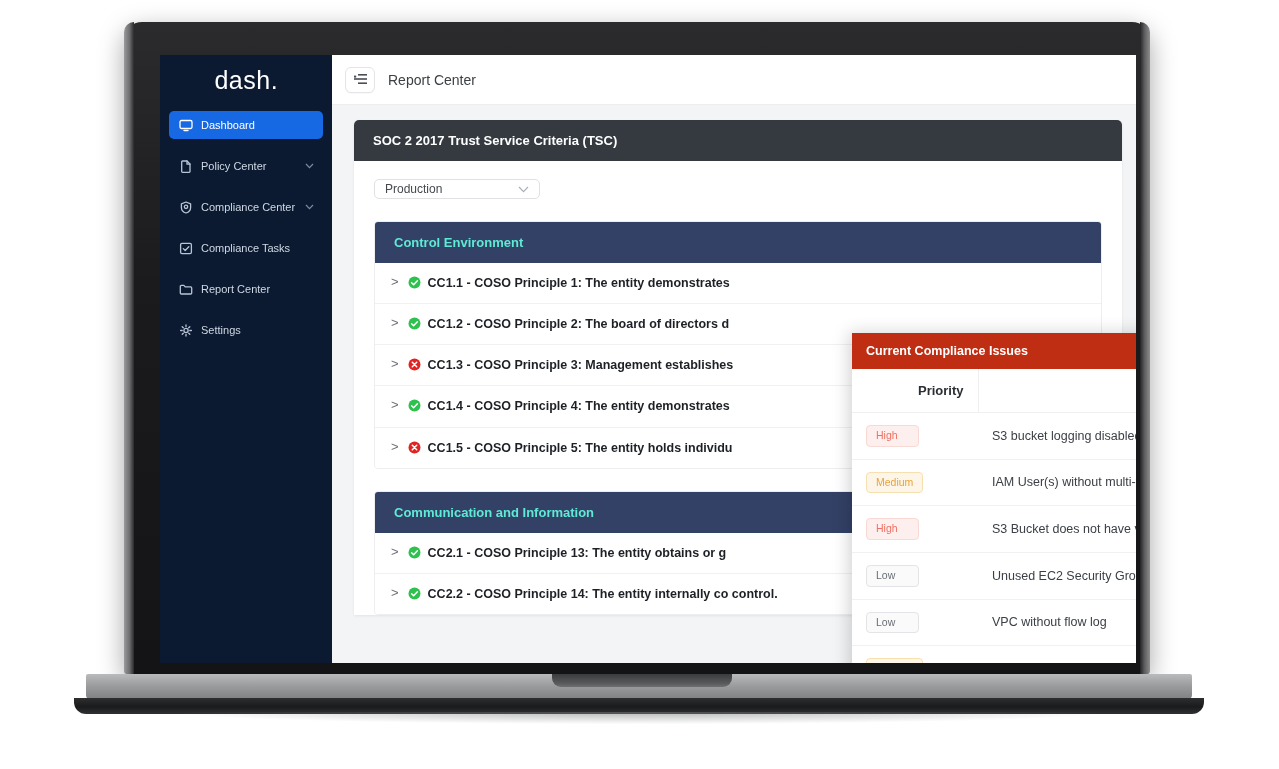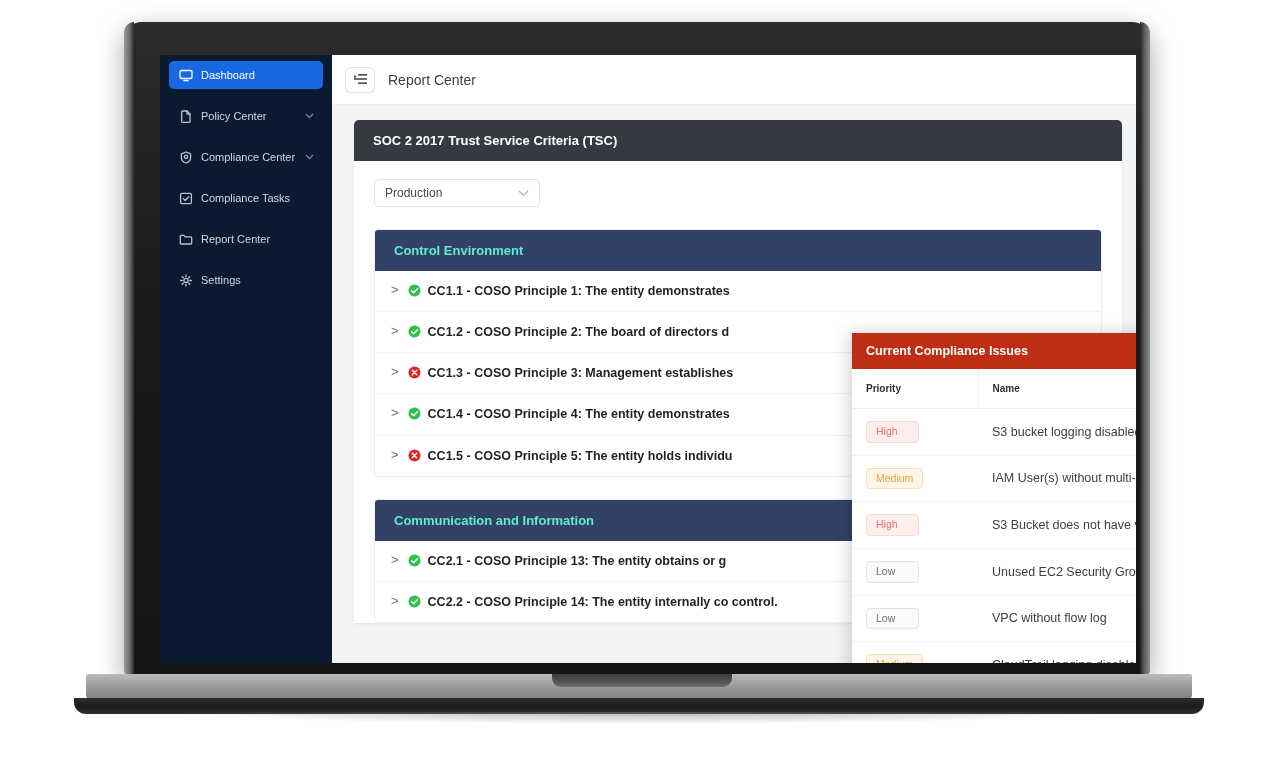--- a/index.html
+++ b/index.html
@@ -133,21 +133,21 @@
     box-shadow: 0 1px 3px rgba(0,0,0,.07);
   }
   .card-header {
     background: #343a40; color:#fff;
     padding: 13px 19px; font-size: 13px; font-weight: bold;
     border-radius: 5px 5px 0 0;
   }
   .card-body { padding: 18px 20px 0 20px; background:#fff; }
 
   .select {
-    width: 166px; height: 28px;
+    width: 166px; height: 20px;
     border:1px solid #dfe1e5; border-radius:5px; background:#fff;
     display:flex; align-items:center; padding: 0 10px;
     font-size: 12px; color:#45494e; cursor:pointer;
   }
   .select-caret { margin-left:auto; color:#aab0b6; display:inline-flex; }
 
   .section { margin-top: 22px; border:1px solid #edeef0; border-radius: 4px; overflow:hidden; }
   .section-head {
     background:#334166; color:#5eead4;
     padding: 13px 19px; font-size: 13px; font-weight: bold;
@@ -176,21 +176,21 @@
     display:flex; flex-direction:column;
     overflow:hidden;
   }
   .issues-head {
     background:#bf2e13; color:#fff;
     padding: 11px 14px; font-size: 12.5px; font-weight: bold;
     flex: 0 0 auto;
   }
   .issues-table { width:100%; border-collapse: collapse; }
   .issues-table th {
-    text-align:left; font-size: 10px; color:#2b2f34; font-weight: bold;
+    text-align:right; font-size: 13px; color:#2b2f34; font-weight: bold;
     padding: 14px 14px; background:#fff;
     border-bottom:1px solid #eeeff1;
   }
   .issues-table th.col-priority { width: 126px; border-right:1px solid #eeeff1; }
   .issues-table td {
     padding: 12px 14px; font-size: 12.5px; color:#3c4046;
     border-bottom:1px solid #f0f1f3; vertical-align: middle;
   }
   .issues-table td.col-priority { width: 126px; }
   .badge {
@@ -208,20 +208,24 @@
 <div id="stage">
 
   <div class="laptop-lid"></div>
   <div class="laptop-lid-edge"></div>
   <div class="laptop-lid-edge-r"></div>
 
   <div class="screen">
     <div class="app">
 
       <aside class="sidebar">
+        <div class="brand">
+          <span class="brand-text">dash</span>
+            <span class="brand-dot">.</span>
+        </div>
         <nav class="nav" id="nav">
             <div class="nav-item active">
               <span class="nav-ico">
                 <svg width="14" height="13" viewBox="0 0 14 13">
                   <rect x="1" y="1.5" width="12" height="8" rx="1.4" stroke="#ffffff" fill="none" stroke-width="1.3" stroke-linecap="round" stroke-linejoin="round"></rect>
                   <path d="M5 11.5h4" stroke="#ffffff" fill="none" stroke-width="1.3" stroke-linecap="round" stroke-linejoin="round"></path>
                 </svg>
               </span>
               <span class="nav-label">Dashboard</span>
             </div>

